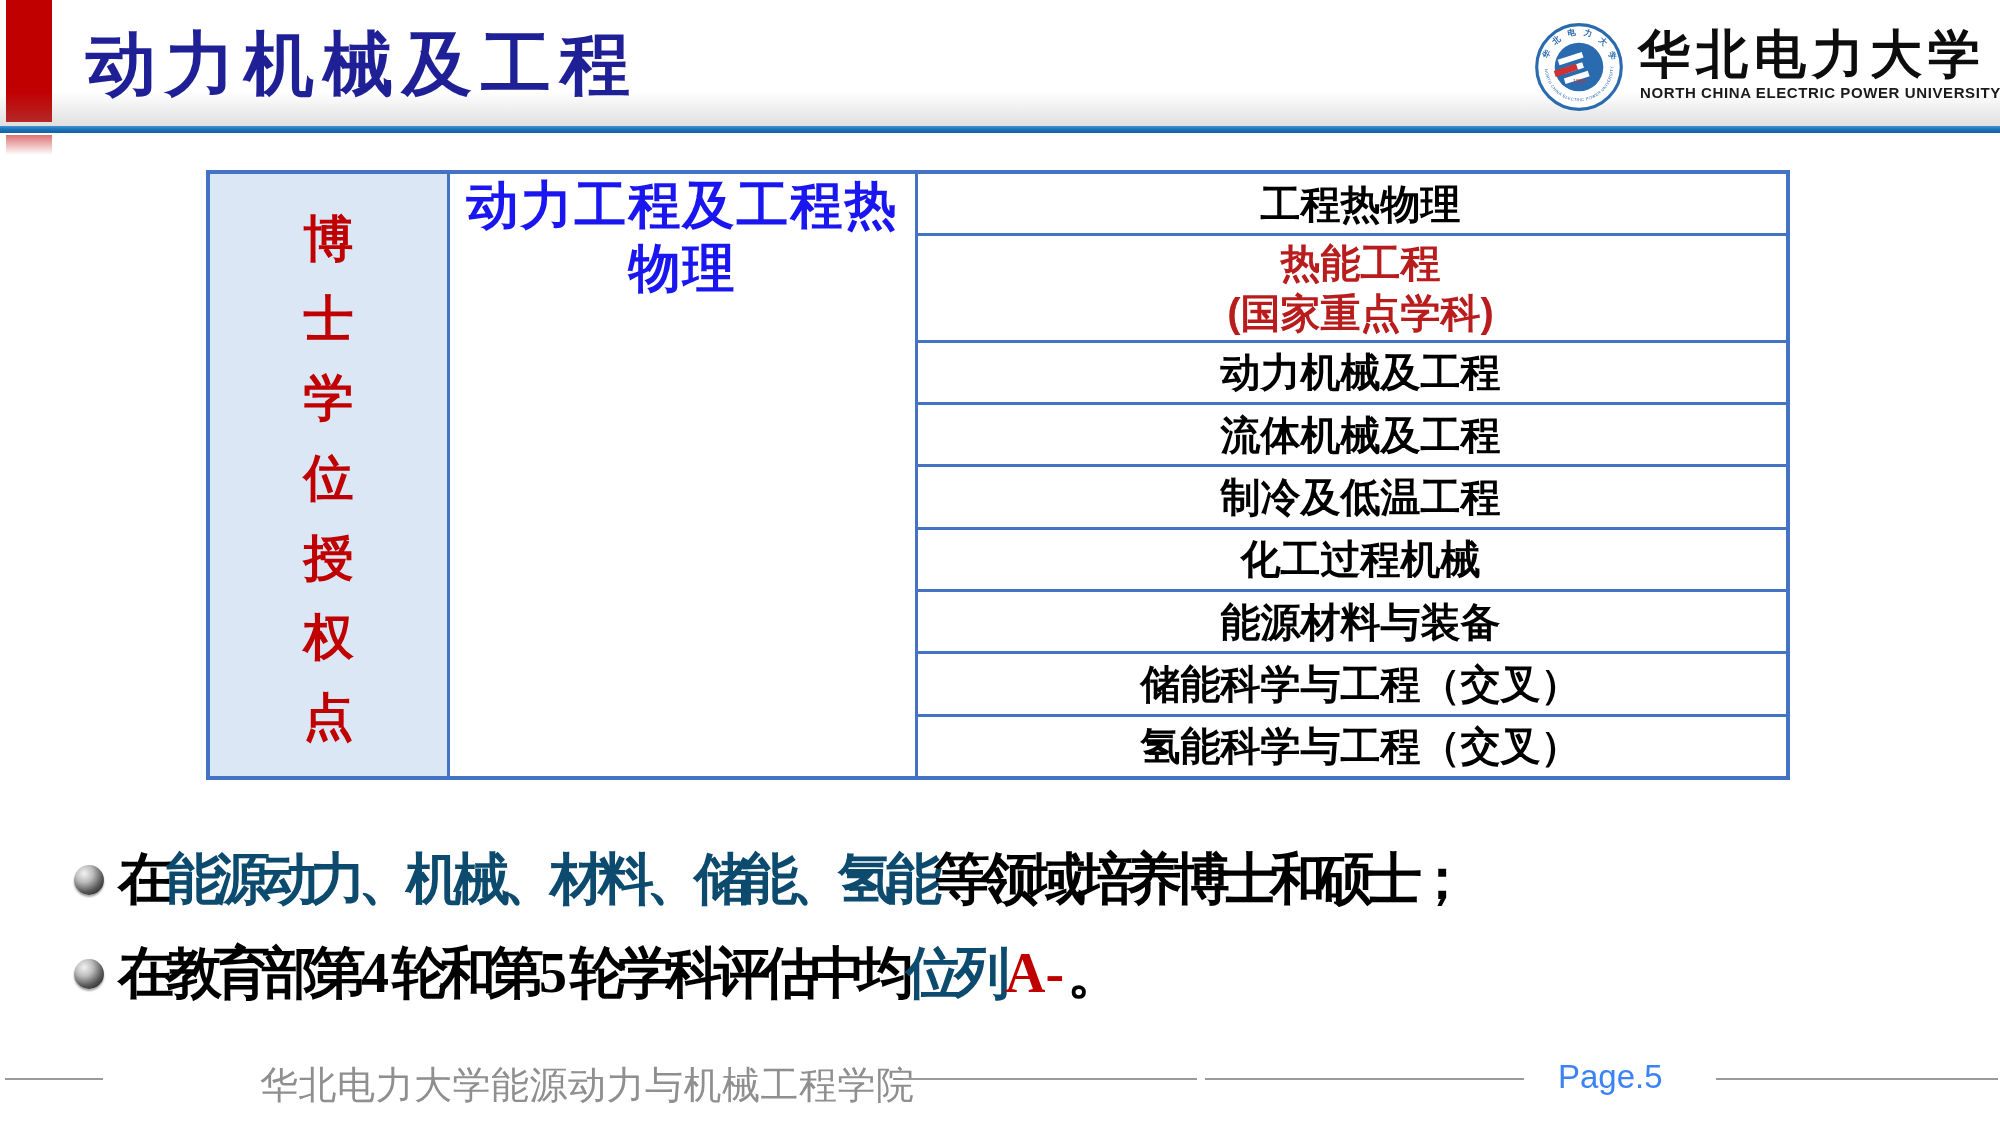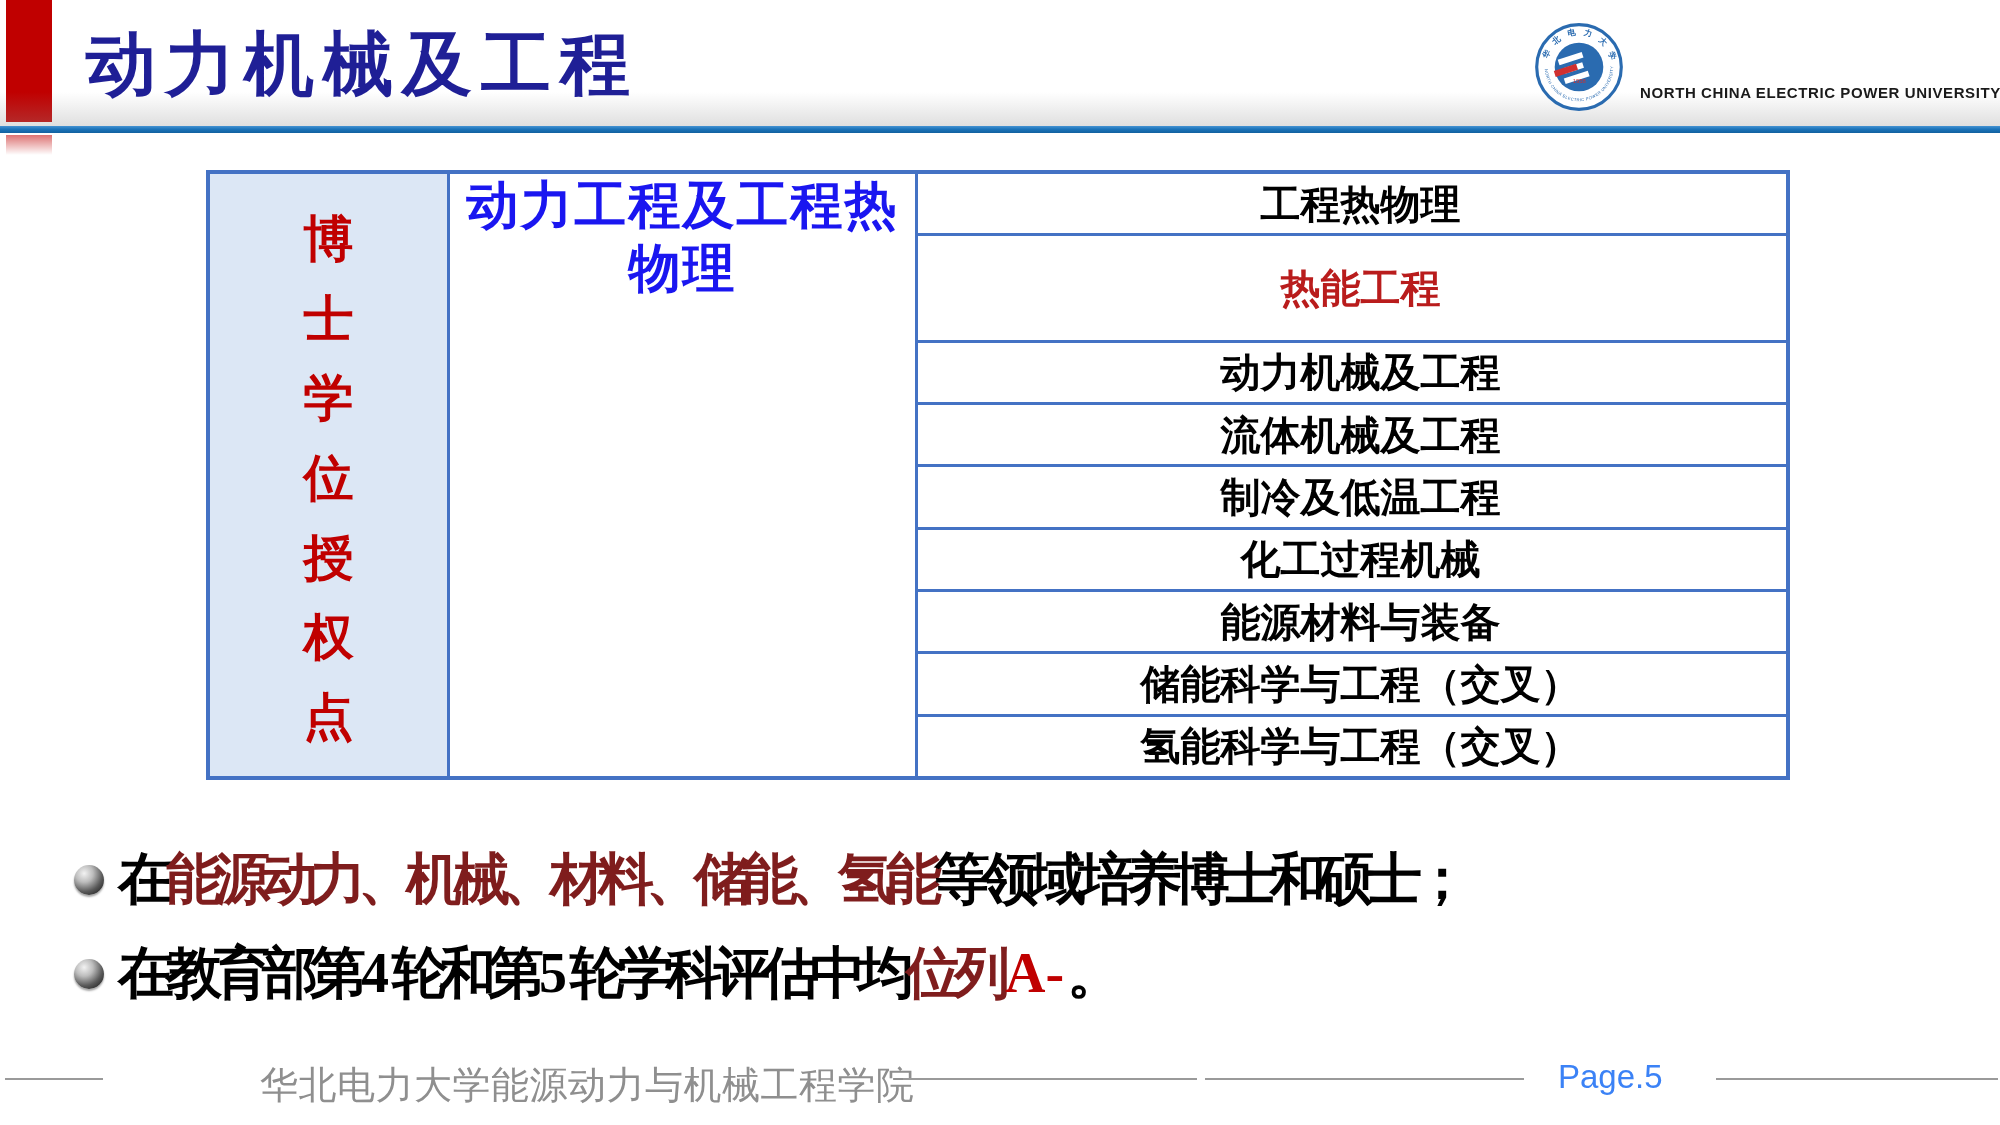--- a/index.html
+++ b/index.html
@@ -44,21 +44,21 @@
   .t-row div{font-size:40px;font-weight:bold;color:#000;line-height:1.25;white-space:nowrap;}
   .t-row.red div{color:#b91c1c;}
   
   .bullets{position:absolute;left:74px;top:838px;width:1880px;}
   .bullet-row{display:flex;align-items:center;height:84px;margin-bottom:10px;}
   .bullet-dot{width:30px;height:30px;border-radius:50%;margin-right:14px;flex:0 0 auto;
     background:radial-gradient(circle at 34% 28%, #f2f2f2 0%, #bdbdbd 30%, #5a5a5a 62%, #151515 95%);
     box-shadow:0 2px 2px rgba(0,0,0,.35);}
   .bullet-text{font-size:56px;font-weight:bold;letter-spacing:-8px;white-space:nowrap;}
   .seg-black{color:#000;}
-  .seg-red{color:#7f1d1d;}
+  .seg-red{color:#0c4a6e;}
   .seg-serif-black{color:#000;font-family:"Liberation Serif","DejaVu Serif",serif;letter-spacing:0;padding:0 3px;}
   .seg-serif-red{color:#C00000;font-family:"Liberation Serif","DejaVu Serif",serif;letter-spacing:0;padding:0 3px;}
   
   .footer-line{position:absolute;top:1078px;height:2px;background:#9a9a9a;}
   #f-line-a{left:5px;width:98px;}
   #f-line-b{left:903px;width:294px;}
   #f-line-c{left:1205px;width:319px;}
   #f-line-d{left:1716px;width:282px;}
   .footer-institute{position:absolute;left:260px;top:1060px;font-size:38px;color:#8f8f8f;
     letter-spacing:0.5px;white-space:nowrap;}
@@ -89,20 +89,21 @@
     </text>
     <circle cx="50" cy="50" r="27" fill="#2a6bb0"></circle>
     <g transform="rotate(-18 50 50)">
       <rect x="30" y="35" width="28" height="6.5" fill="#ffffff"></rect>
       <rect x="33" y="46" width="22" height="6.5" fill="#ffffff"></rect>
       <rect x="30" y="57" width="28" height="6.5" fill="#ffffff"></rect>
       <rect x="22" y="45.5" width="26" height="7" fill="#d03030"></rect>
     </g>
     <text x="43" y="68" font-size="6.5" fill="#d03030">1958</text>
   </svg>
+  <div class="logo-cn">华北电力大学</div>
   <div class="logo-en">NORTH CHINA ELECTRIC POWER UNIVERSITY</div>
 </div>
 
 <div class="auth-table">
   <div class="col-title">
     <span>博</span>
     <span>士</span>
     <span>学</span>
     <span>位</span>
     <span>授</span>
@@ -112,20 +113,21 @@
   <div class="col-discipline">
     <div>动力工程及工程热</div>
     <div>物理</div>
   </div>
   <div class="col-rows">
     <div class="t-row">
       <div>工程热物理</div>
     </div>
     <div class="t-row tall red">
       <div>热能工程</div>
+      <div>(国家重点学科)</div>
     </div>
     <div class="t-row">
       <div>动力机械及工程</div>
     </div>
     <div class="t-row">
       <div>流体机械及工程</div>
     </div>
     <div class="t-row">
       <div>制冷及低温工程</div>
     </div>

